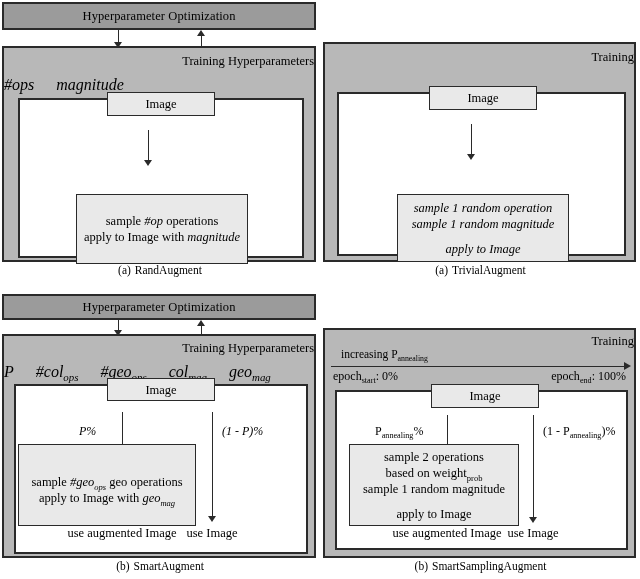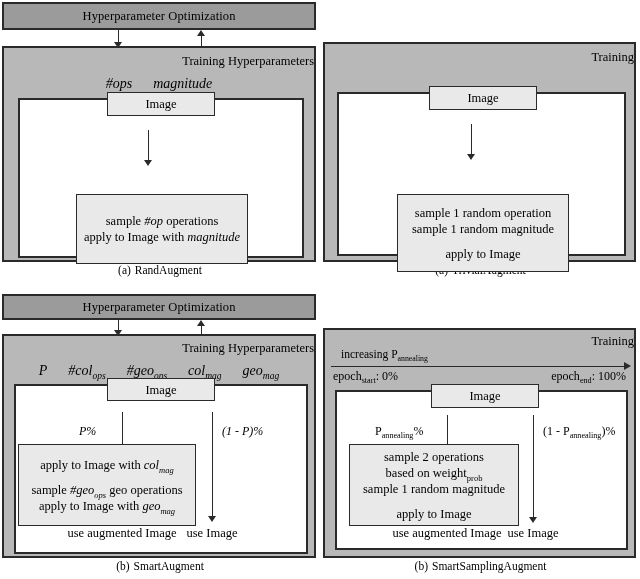--- a/index.html
+++ b/index.html
@@ -53,22 +53,22 @@
     left: 0;
     width: 100%;
     text-align: right;
     font-size: 12.5px;
   }
 
   .param-row {
     position: absolute;
     left: 0;
     width: 100%;
-    text-align: center;
-    font-size: 14px;
+    text-align: left;
+    font-size: 16px;
     font-style: italic;
     white-space: nowrap;
   }
   .param-row span.pitem { display: inline-block; }
   .pgap { display: inline-block; width: 14px; }
 
   .inner-white {
     position: absolute;
     box-sizing: border-box;
     background: #ffffff;
@@ -239,21 +239,21 @@
         <div class="vline" style="left:132px; top:130px; height:14px;"></div>
         <div class="arrowhead-down" style="left:128px; top:141px;"></div>
 
         <div class="plaintext" style="left:0px; top:146px; width:289px;">use augmented Image</div>
       </div>
 
       <div class="lbox" style="left:104px; top:42px; width:108px; height:24px;">
         <span class="ln">Image</span>
       </div>
 
-      <div class="lbox" style="left:72px; top:150px; width:172px; height:78px;">
+      <div class="lbox" style="left:72px; top:150px; width:172px; height:68px;font-style:italic;">
         <span class="ln">sample 1 random operation</span>
         <span class="ln">sample 1 random magnitude</span>
         <span class="spacer"></span>
         <span class="ln">apply to Image</span>
       </div>
     </div>
 
     <div class="caption" style="top:262px;">
       <span class="tag">(a)</span><span>TrivialAugment</span>
     </div>
@@ -302,21 +302,20 @@
 
         <div class="plaintext" style="left:20px; top:140px; width:172px;">use augmented Image</div>
         <div class="plaintext" style="left:152px; top:140px; width:88px;">use Image</div>
       </div>
 
       <div class="lbox" style="left:103px; top:42px; width:108px; height:23px;">
         <span class="ln">Image</span>
       </div>
 
       <div class="lbox" style="left:14px; top:108px; width:178px; height:82px;">
-        <span class="ln">apply to Image with <i>col<sub class="sub-it">mag</sub></i></span>
         <span class="spacer"></span>
         <span class="ln">sample <i>#geo<sub class="sub-it">ops</sub></i> geo operations</span>
         <span class="ln">apply to Image with <i>geo<sub class="sub-it">mag</sub></i></span>
       </div>
     </div>
 
     <div class="caption" style="top:266px;">
       <span class="tag">(b)</span><span>SmartAugment</span>
     </div>
   </div>

